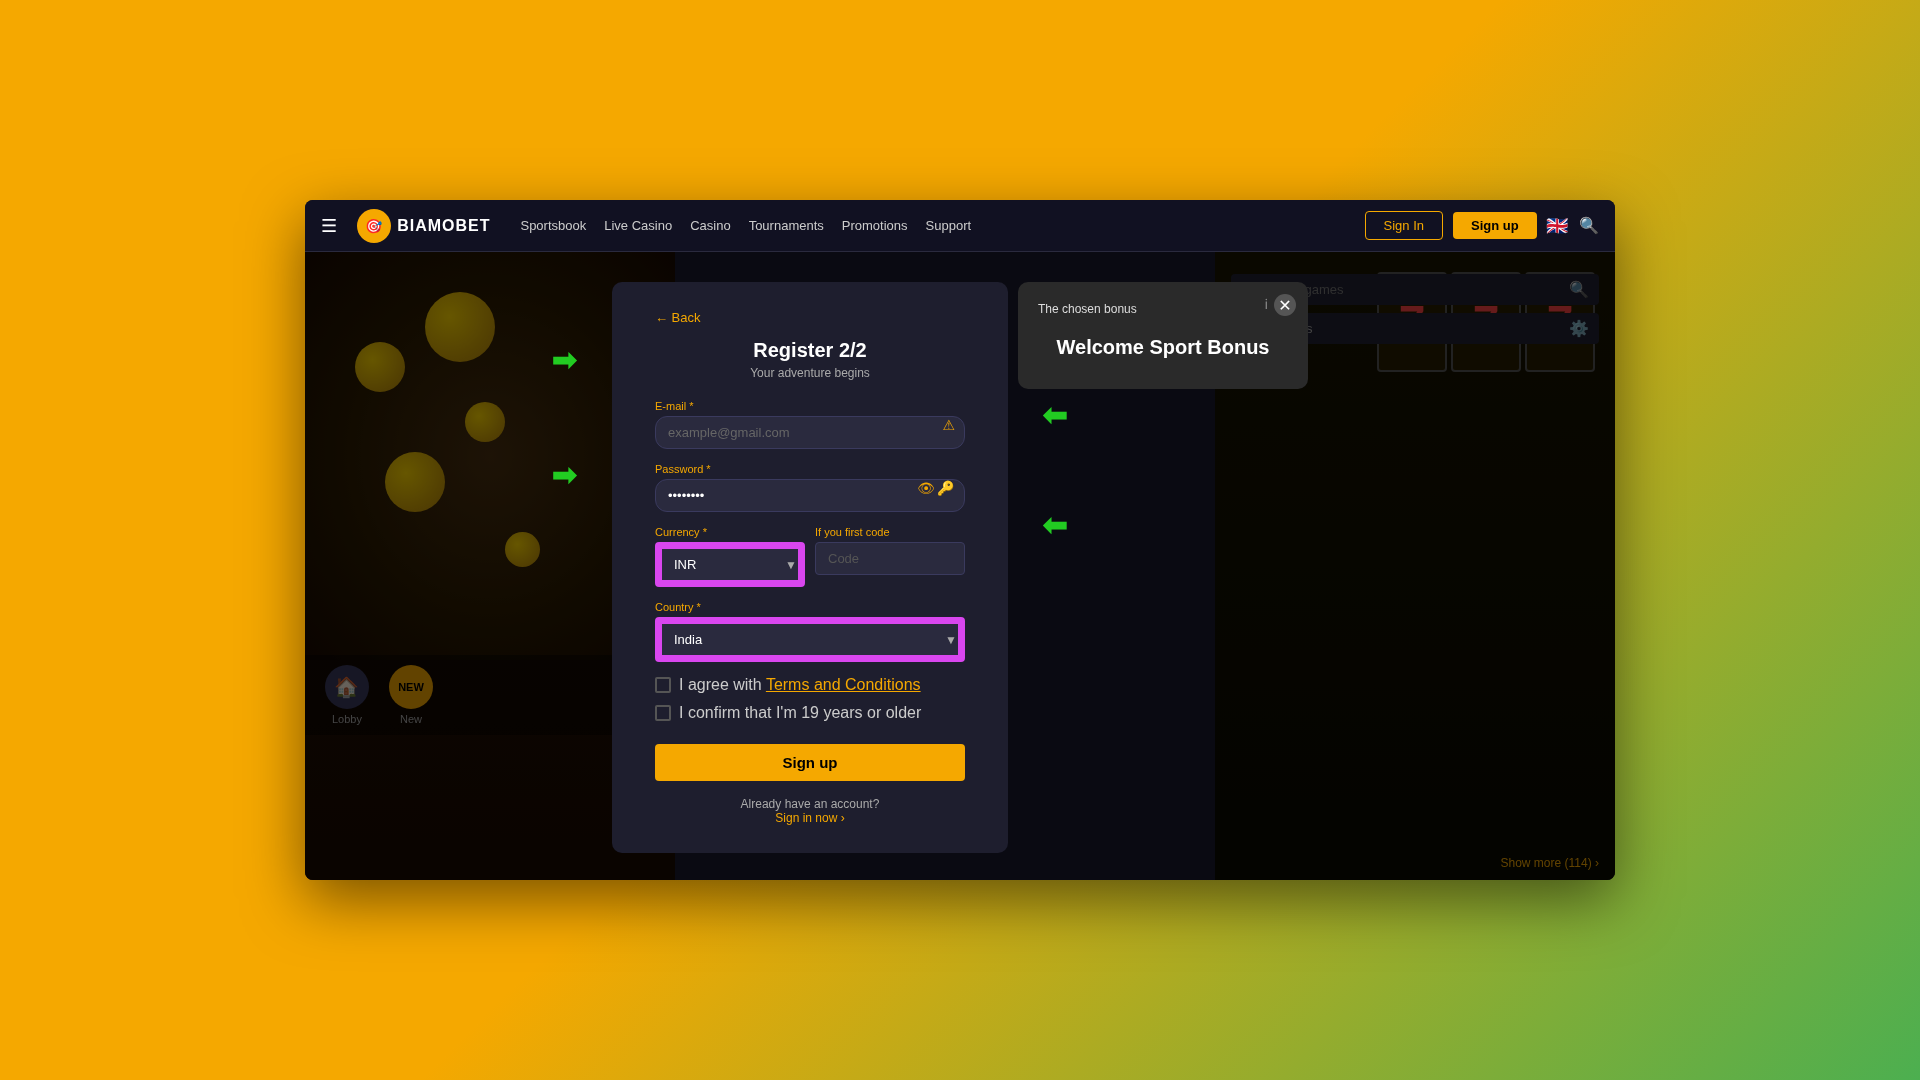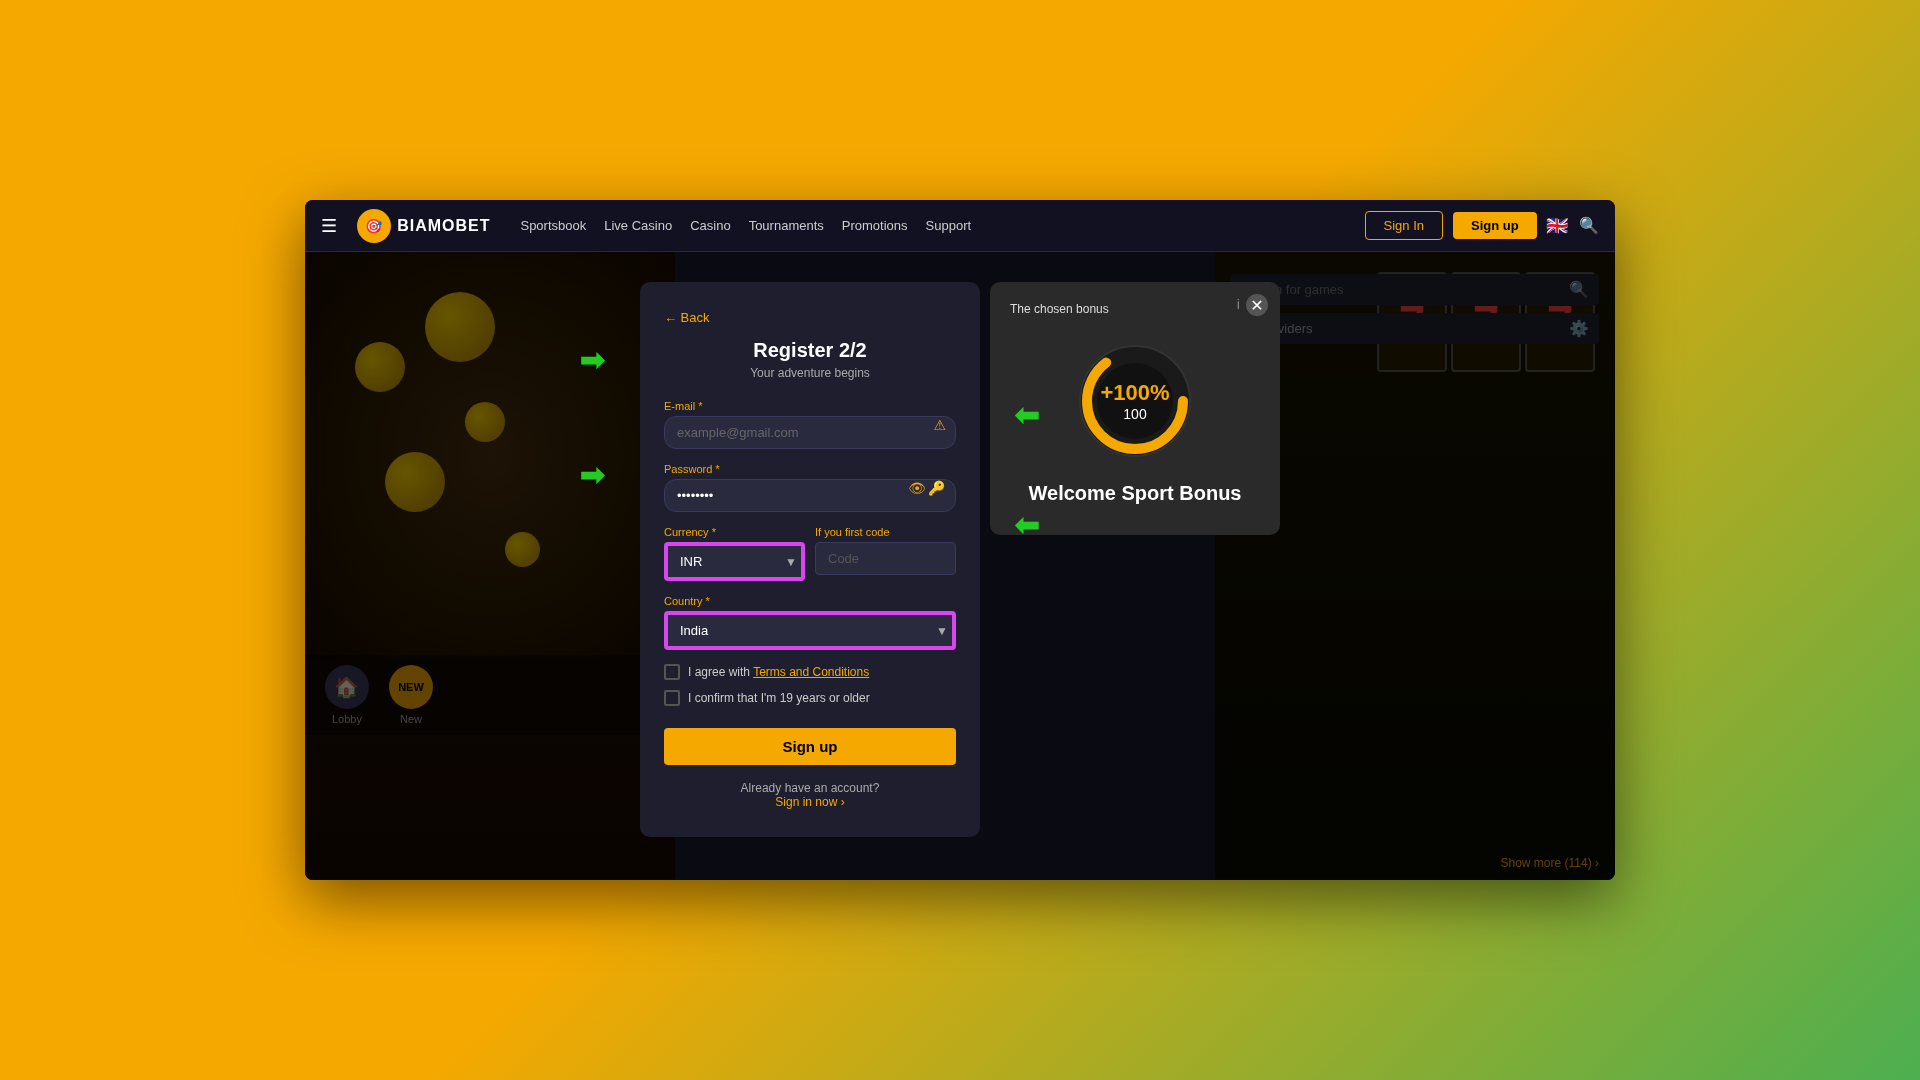--- a/index.html
+++ b/index.html
@@ -316,22 +316,22 @@
       align-items: flex-start;
       justify-content: center;
       padding-top: 30px;
       z-index: 100;
     }
 
     
     .register-modal {
       background: #1e1e2e;
       border-radius: 10px;
-      padding: 28px 24px;
-      width: 340px;
+      padding: 28px 43px;
+      width: 396px;
       position: relative;
       margin-right: 0;
     }
     .modal-back {
       color: #f5a800;
       font-size: 13px;
       cursor: pointer;
       margin-bottom: 14px;
     }
     .modal-title {
@@ -381,21 +381,21 @@
       gap: 10px;
       margin-bottom: 14px;
     }
     .form-col {
       flex: 1;
       position: relative;
     }
     .form-select {
       width: 100%;
       background: #2a2a3e;
-      border: 4px solid #d946ef;
+      border: 7px solid #d946ef;
       border-radius: 4px;
       color: #fff;
       font-size: 13px;
       padding: 8px 12px;
       outline: none;
       appearance: none;
       cursor: pointer;
     }
     .select-arrow {
       position: absolute;
@@ -427,21 +427,21 @@
       width: 16px;
       height: 16px;
       border: 2px solid #555;
       border-radius: 2px;
       background: transparent;
       cursor: pointer;
       flex-shrink: 0;
     }
     .checkbox-label {
       color: #ccc;
-      font-size: 12px;
+      font-size: 16px;
     }
     .terms-link {
       color: #f5a800;
       text-decoration: underline;
       cursor: pointer;
     }
     .btn-signup-modal {
       width: 100%;
       background: #f5a800;
       border: none;
@@ -720,34 +720,20 @@
               <span class="sign-in-link">Sign in now ›</span>
             </div>
           </div>
         </div>
 
         <div class="bonus-panel">
           <div class="bonus-title-small">The chosen bonus</div>
           <div class="bonus-close">✕</div>
           <div class="bonus-info">ℹ</div>
 
-          <div class="bonus-gauge">
-            <svg viewBox="0 0 130 130">
-
-              <circle cx="65" cy="65" r="55" fill="#1a1a1a" stroke="#333" stroke-width="2"></circle>
-
-              <circle cx="65" cy="65" r="48" fill="none" stroke="#f5a800" stroke-width="10" stroke-dasharray="270 301" stroke-dashoffset="75" stroke-linecap="round"></circle>
-
-              <circle cx="65" cy="65" r="38" fill="#111"></circle>
-            </svg>
-            <div class="bonus-gauge-text">
-              <div class="bonus-percent">+100%</div>
-              <div class="bonus-number">100</div>
-            </div>
-          </div>
 
           <div class="bonus-main-title">Welcome Sport Bonus</div>
         </div>
 
       </div>
     </div>
 
   </div>
 </div>
 

